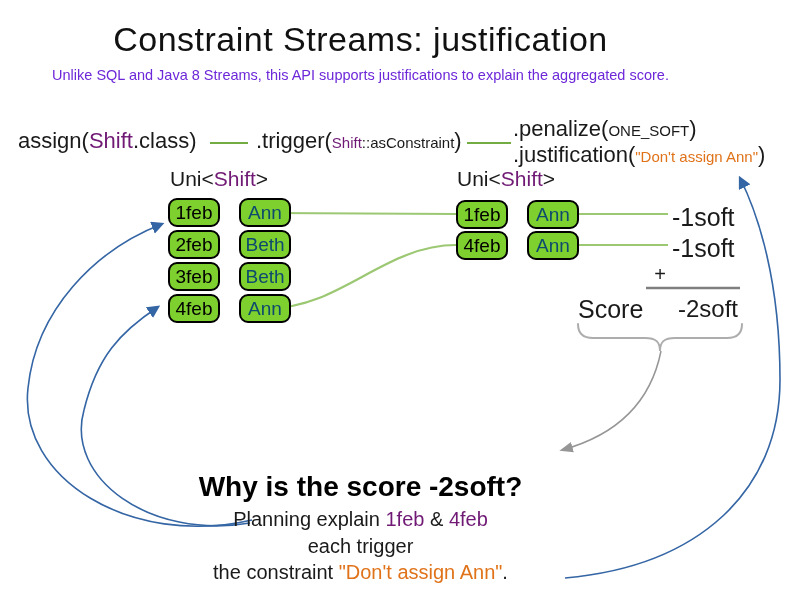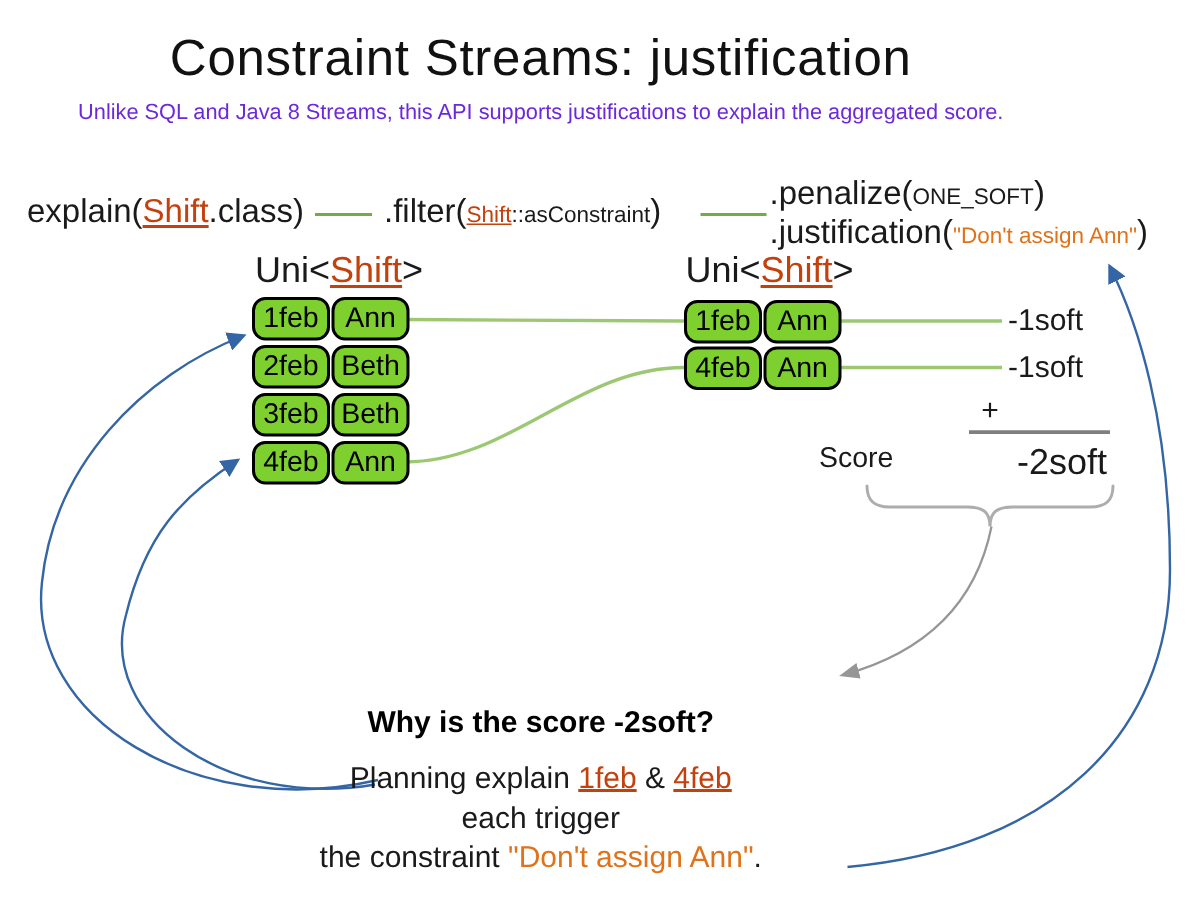--- a/index.html
+++ b/index.html
@@ -8,51 +8,51 @@
     background:#ffffff; font-family:"Liberation Sans", sans-serif; color:#1a1a1a;
   }
   .abs { position:absolute; }
   .center { left:0; width:721px; text-align:center; }
 
   .title    { top:20px; font-size:34px; letter-spacing:0.5px; color:#111; }
   .subtitle { top:67px; font-size:14.5px; color:#6d28d9; }
 
   .code { font-size:22px; white-space:nowrap; color:#1a1a1a; }
   .code .sm { font-size:15px; }
-  .green  { color:#c2410c;text-decoration:underline; }
+  .green  { color:#701a75; }
   .orange { color:#E0731A; }
 
   #code-foreach      { left:18px;  top:128px; }
   #code-filter       { left:256px; top:128px; }
   #code-penalize     { left:513px; top:116px; }
   #code-asconstraint { left:513px; top:142px; }
 
-  .stream-header { font-size:24px; white-space:nowrap; }
+  .stream-header { font-size:21px; white-space:nowrap; }
   #header-left  { left:170px; top:167px; }
   #header-right { left:457px; top:167px; }
 
   .shift-row { position:absolute; display:flex; }
   .cell {
     height:25px; border:2px solid #000; border-radius:9px; background:#7ED02F;
     display:flex; align-items:center; justify-content:center;
     font-size:19px; line-height:1;
   }
   .cell.date { width:48px; color:#000; z-index:2; }
-  .cell.emp  { width:48px; color:#000000; margin-left:1px; }
+  .cell.emp  { width:48px; color:#0c4a6e; margin-left:19px; }
 
-  .penalty { font-size:20px; white-space:nowrap; }
+  .penalty { font-size:25px; white-space:nowrap; }
   #penalty-0 { left:672px; top:203px; }
   #penalty-1 { left:672px; top:234px; }
 
   #score-plus  { left:640px; top:263px; width:40px; text-align:center; font-size:20px; }
-  #score-label { left:546px; top:295px; font-size:19px;text-align:right; }
+  #score-label { left:578px; top:295px; font-size:25px;text-align:right; }
   #score-value { left:678px; top:295px; font-size:24px; }
 
   .expl { font-size:20px; color:#1a1a1a; }
-  #expl-heading { top:471px; font-size:20px; font-weight:bold; color:#000; }
+  #expl-heading { top:471px; font-size:28px; font-weight:bold; color:#000; }
   #expl-line1 { top:508px; }
   #expl-line2 { top:535px; }
   #expl-line3 { top:561px; }
 
   svg.overlay { position:absolute; left:0; top:0; z-index:0; }
   .layer { z-index:1; }
 </style>
 </head>
 <body>
 
@@ -80,24 +80,24 @@
 
   <path d="M252,520 C130,548 18,478 28,388 C36,310 95,250 162,224" stroke="#3465A4" stroke-width="1.6" fill="none" marker-end="url(#arrBlue)"></path>
   <path d="M250,523 C150,540 65,478 84,410 C97,357 120,332 158,307" stroke="#3465A4" stroke-width="1.6" fill="none" marker-end="url(#arrBlue)"></path>
   <path d="M565,578 C700,566 780,490 780,380 C780,280 758,214 740,178" stroke="#3465A4" stroke-width="1.6" fill="none" marker-end="url(#arrBlue)"></path>
 </svg>
 
 <div class="abs center title layer">Constraint Streams: justification</div>
 <div class="abs center subtitle layer">Unlike SQL and Java 8 Streams, this API supports justifications to explain the aggregated score.</div>
 
 <div id="code-foreach" class="abs code layer">
-  <span>explain(</span><span class="green">Shift</span><span>.class)</span>
+  <span>assign(</span><span class="green">Shift</span><span>.class)</span>
 </div>
 <div id="code-filter" class="abs code layer">
-  <span>.filter(</span><span class="sm green">Shift</span><span class="sm">::asConstraint</span><span>)</span>
+  <span>.trigger(</span><span class="sm green">Shift</span><span class="sm">::asConstraint</span><span>)</span>
 </div>
 <div id="code-penalize" class="abs code layer">
   <span>.penalize(</span><span class="sm">ONE_SOFT</span><span>)</span>
 </div>
 <div id="code-asconstraint" class="abs code layer">
   <span>.justification(</span><span class="sm orange">"Don't assign Ann"</span><span>)</span>
 </div>
 
 <div id="header-left" class="abs stream-header layer">
   <span>Uni&lt;</span><span class="green">Shift</span><span>&gt;</span>

